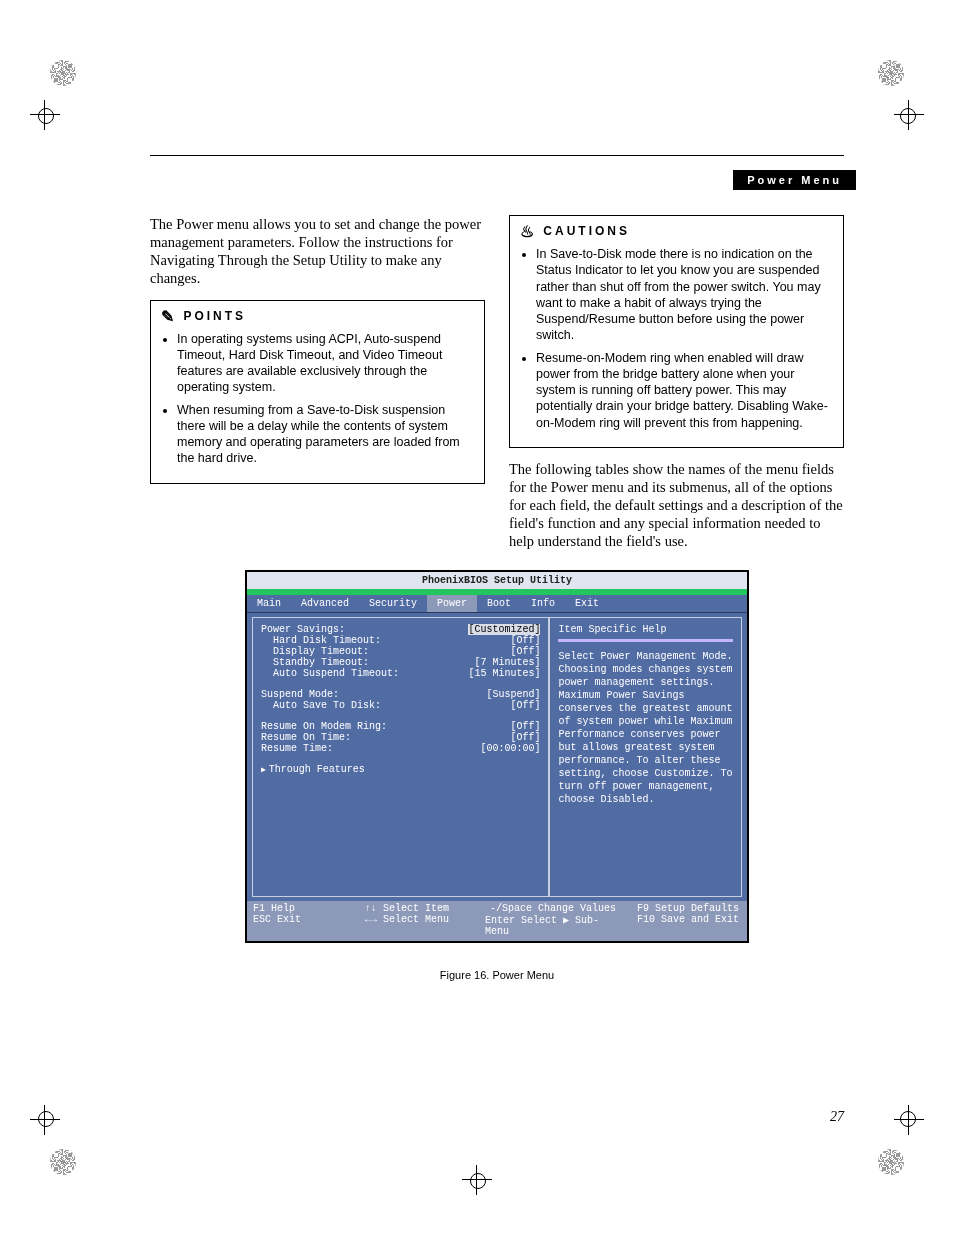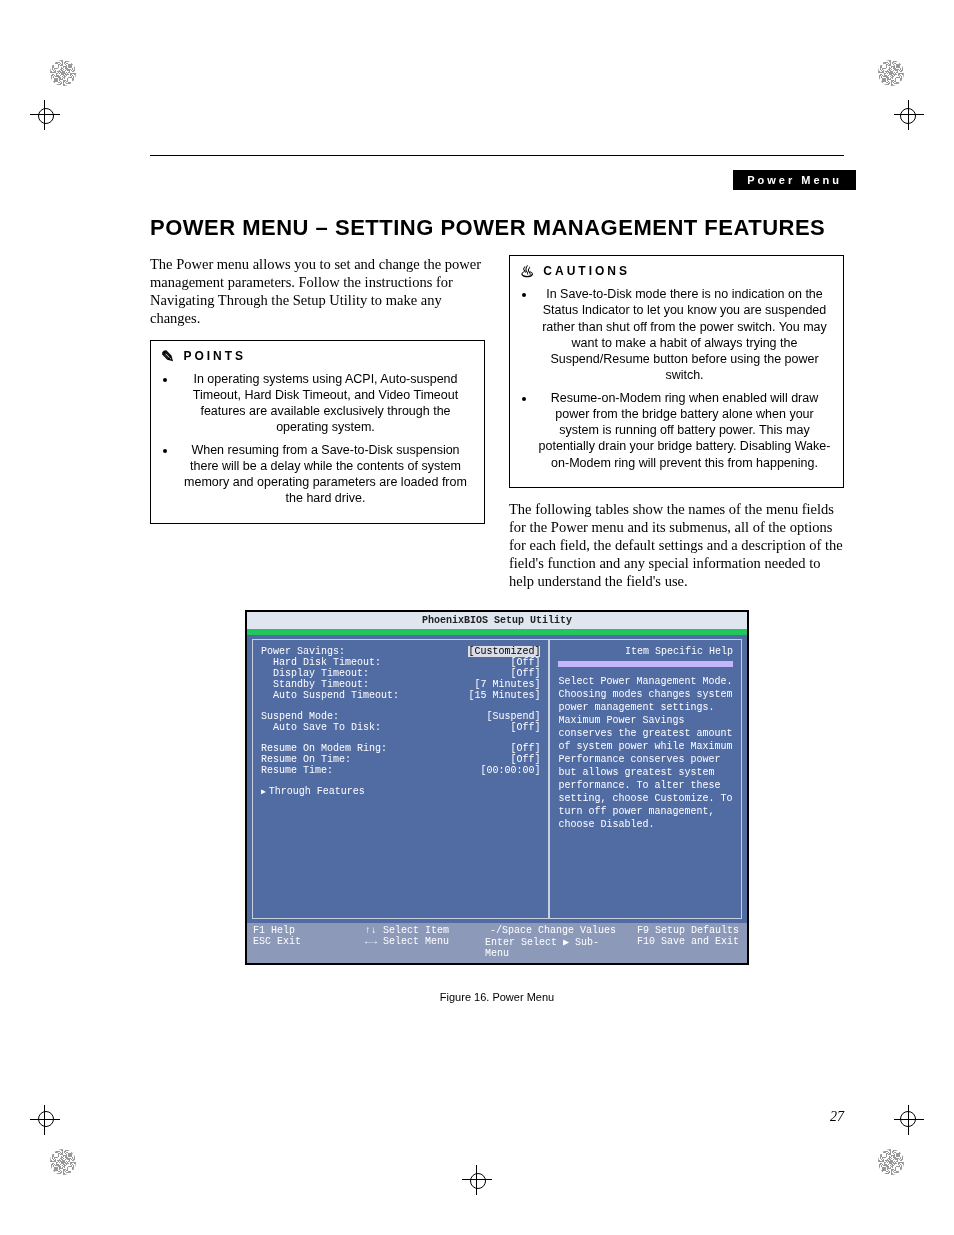--- a/index.html
+++ b/index.html
@@ -111,21 +111,21 @@
   }
   .callout-heading {
     font-weight: bold;
     letter-spacing: 3px;
     font-size: 12px;
     margin-bottom: 6px;
     display: flex;
     align-items: center;
     gap: 6px;
   }
-  .callout ul { margin: 0; padding-left: 16px; text-align: center; }
+  .callout ul { margin: 0; padding-left: 16px; }
   .callout li { margin-bottom: 6px; }
   .ptr-icon { font-size: 16px; line-height: 1; }
   .after-text { font-family: "Minion Pro", Georgia, serif; font-size: 14.5px; margin: 6px 0 0 0; }
 
   .bios {
     margin: 20px auto 0;
     width: 500px;
     border: 2px solid #000;
     font-family: "Courier New", monospace;
     font-size: 10px;
@@ -164,23 +164,23 @@
     flex: 1.6;
     border: 1px solid #c8cfe0;
     padding: 6px 8px;
   }
   .bios-right {
     flex: 1;
     border: 1px solid #c8cfe0;
     padding: 6px 8px;
   }
   .bios-right-hd {
-    text-align: right;
+    text-align: left;
     padding-bottom: 4px;
-    border-bottom: 6px solid #c4b5fd;
+    border-bottom: 3px solid #c4b5fd;
     margin-bottom: 8px;
   }
   .brow { display: flex; }
   .brow .lab { flex: 1; white-space: pre; }
   .brow .val { white-space: pre; }
   .sel .val { background: #d9dde8; color: #000; }
   .indent { padding-left: 12px; }
   .adv::before { content: "▶"; font-size: 8px; margin-right: 3px; color:#fff;}
   .bios-footer {
     background: #8c99b9;
@@ -233,21 +233,20 @@
     <div class="circ"></div>
   </div>
 <div class="cm-bc">
     <div class="circ2"></div>
   </div>
 
 <div class="page-rule"></div>
 <div class="header-bar">Power Menu</div>
 
 <div class="content">
-  <h1 class="page-title">POWER MENU – SETTING POWER MANAGEMENT FEATURES</h1>
 
   <div class="cols">
     <p class="intro">The Power menu allows you to set and change the power management parameters. Follow the instructions for Navigating Through the Setup Utility to make any changes.</p>
 
     <div class="callout">
       <div class="callout-heading">
         <span class="ptr-icon">✎</span>
         <span>POINTS</span>
       </div>
       <ul>
@@ -265,20 +264,29 @@
         <li>In Save-to-Disk mode there is no indication on the Status Indicator to let you know you are suspended rather than shut off from the power switch. You may want to make a habit of always trying the Suspend/Resume button before using the power switch.</li>
         <li>Resume-on-Modem ring when enabled will draw power from the bridge battery alone when your system is running off battery power. This may potentially drain your bridge battery. Disabling Wake-on-Modem ring will prevent this from happening.</li>
       </ul>
     </div>
 
     <p class="after-text">The following tables show the names of the menu fields for the Power menu and its submenus, all of the options for each field, the default settings and a description of the field's function and any special information needed to help understand the field's use.</p>
   </div>
 
   <div class="bios">
     <div class="bios-title">PhoenixBIOS Setup Utility</div>
+    <div class="bios-tabs" id="bios-tabs">
+        <span>Main</span>
+        <span>Advanced</span>
+        <span>Security</span>
+        <span class="active">Power</span>
+        <span>Boot</span>
+        <span>Info</span>
+        <span>Exit</span>
+      </div>
     <div class="bios-body">
       <div class="bios-left" id="bios-left">
           <div class="brow sel">
             <span class="lab">Power Savings:</span>
             <span class="val">[Customized]</span>
           </div>
           <div class="brow">
             <span class="lab indent">Hard Disk Timeout:</span>
             <span class="val">[Off]</span>
           </div>

